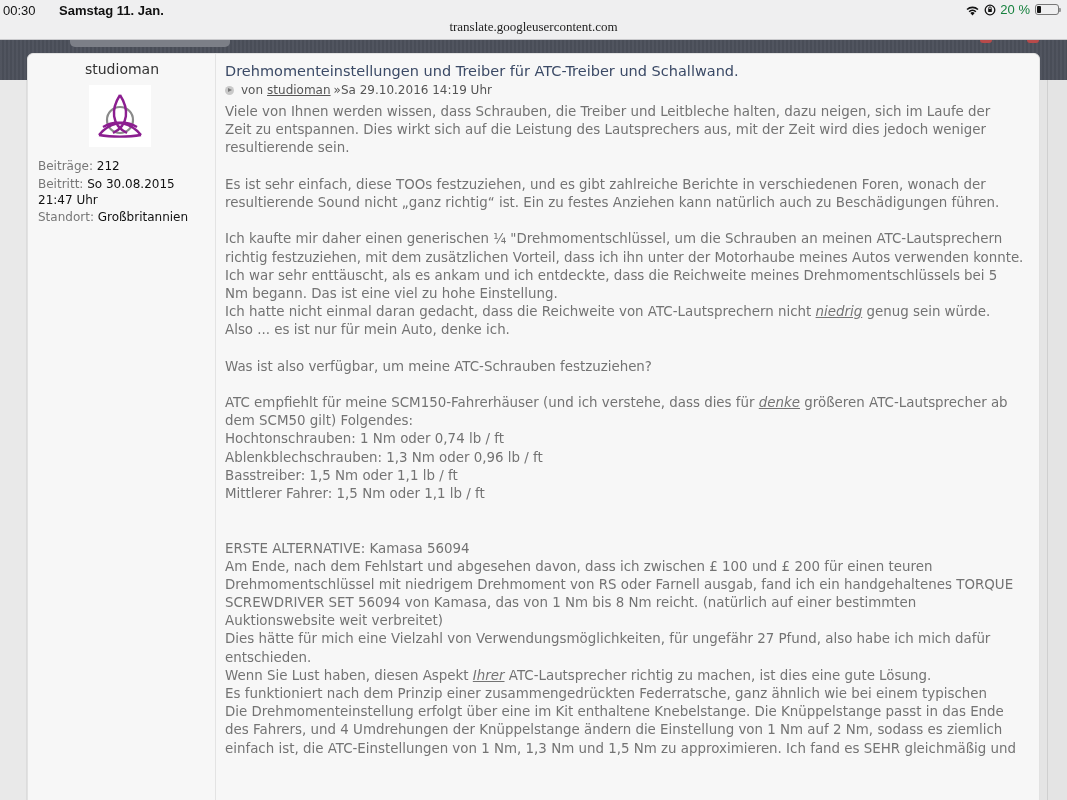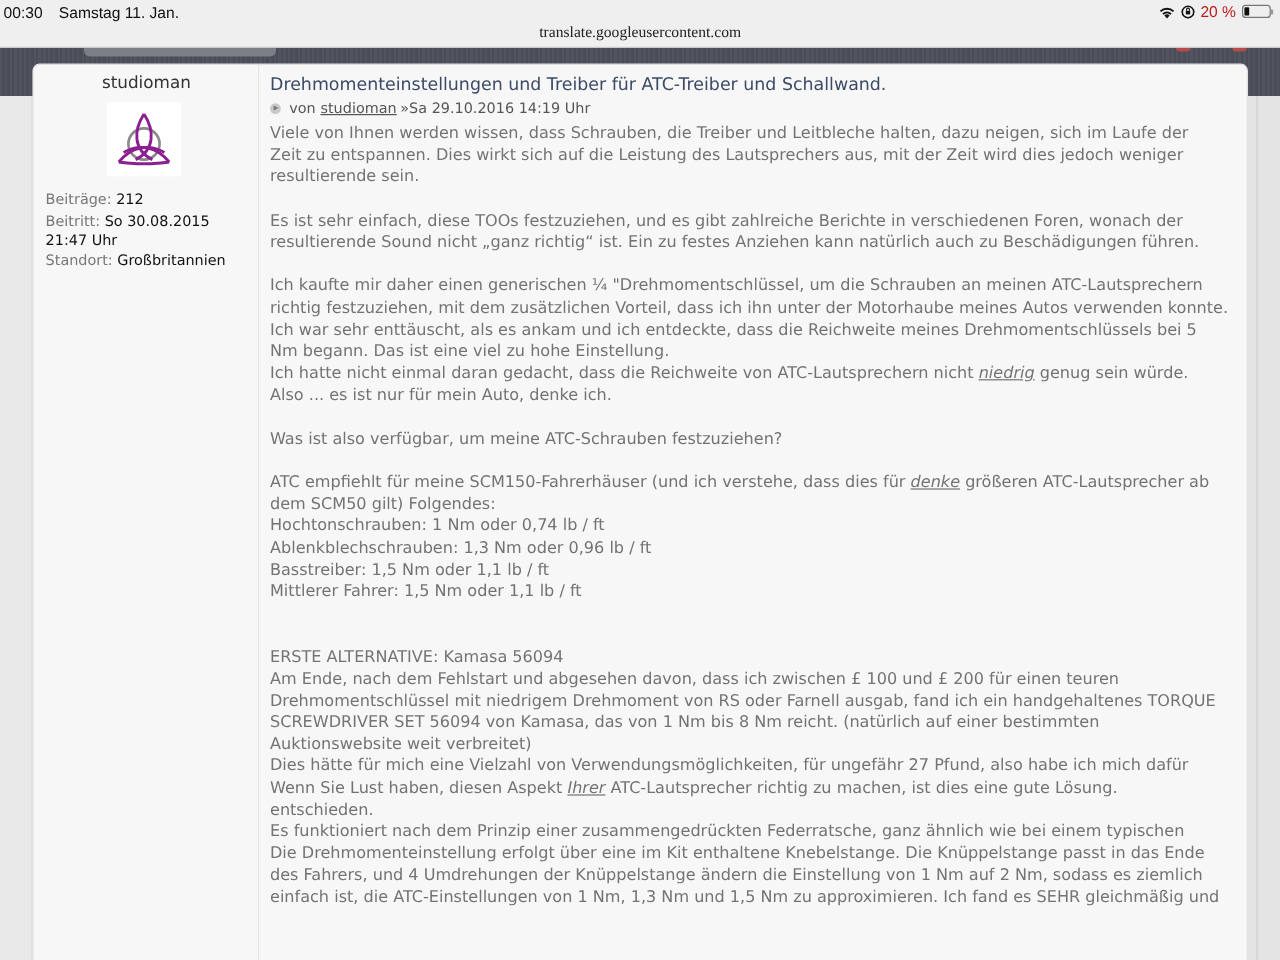--- a/index.html
+++ b/index.html
@@ -5,22 +5,22 @@
   * { box-sizing: border-box; margin: 0; padding: 0; }
   html, body { width: 1067px; height: 800px; overflow: hidden; background: #e6e6e6; }
   body { position: relative; font-family: "DejaVu Sans", sans-serif; color: #222; }
 
   
   .statusbar {
     position: absolute; left: 0; top: 0; width: 1067px; height: 40px;
     background: #efeff0; border-bottom: 1px solid #c9c9cc; padding-left: 23px;
   }
   .sb-time { position: absolute; left: 3px; top: 3px; font-size: 13px; font-family: "Liberation Sans", sans-serif; color: #111; }
-  .sb-date { position: absolute; left: 49px; top: 3px; font-size: 13px; font-family: "Liberation Sans", sans-serif; color: #111; }
-  .sb-right { position: absolute; right: 8px; top: 2px; display: flex; align-items: center; gap: 4px; font-size: 13px; font-family: "Liberation Sans", sans-serif; color: #b91c1c; }
+  .sb-date { position: absolute; left: 59px; top: 3px; font-size: 13px; font-family: "Liberation Sans", sans-serif; color: #111; font-weight: bold; }
+  .sb-right { position: absolute; right: 8px; top: 2px; display: flex; align-items: center; gap: 4px; font-size: 13px; font-family: "Liberation Sans", sans-serif; color: #15803d; }
   .wifi-icon { width: 15px; height: 12px; position: relative; }
   .wifi-icon svg { display: block; }
   .lock-rot-icon { width: 12px; height: 12px; }
   .battery-icon { width: 24px; height: 11px; border: 1px solid #777; border-radius: 3px; position: relative; margin-left: 1px; }
   .battery-icon .lvl { position: absolute; left: 1px; top: 1px; bottom: 1px; width: 4px; background: #111; border-radius: 1px; }
   .battery-icon::after { content: ""; position: absolute; right: -3px; top: 3px; width: 2px; height: 4px; background: #999; border-radius: 0 1px 1px 0; }
   .urlbar { position: absolute; left: 0; top: 19px; width: 1067px; text-align: center; font-size: 13px; font-family: Liberation Serif, serif; color: #222; }
 
   
   .forum-strip {
@@ -163,21 +163,21 @@
         <div class="ln">Basstreiber: 1,5 Nm oder 1,1 lb / ft</div>
         <div class="ln">Mittlerer Fahrer: 1,5 Nm oder 1,1 lb / ft</div>
         <div class="gap"></div>
         <div class="gap"></div>
         <div class="ln">ERSTE ALTERNATIVE: Kamasa 56094</div>
         <div class="ln">Am Ende, nach dem Fehlstart und abgesehen davon, dass ich zwischen £ 100 und £ 200 für einen teuren</div>
         <div class="ln">Drehmomentschlüssel mit niedrigem Drehmoment von RS oder Farnell ausgab, fand ich ein handgehaltenes TORQUE</div>
         <div class="ln">SCREWDRIVER SET 56094 von Kamasa, das von 1 Nm bis 8 Nm reicht. (natürlich auf einer bestimmten</div>
         <div class="ln">Auktionswebsite weit verbreitet)</div>
         <div class="ln">Dies hätte für mich eine Vielzahl von Verwendungsmöglichkeiten, für ungefähr 27 Pfund, also habe ich mich dafür</div>
+        <div class="ln">entschieden.</div>
         <div class="ln"><span>Wenn Sie Lust haben, diesen Aspekt </span><em>Ihrer</em><span> ATC-Lautsprecher richtig zu machen, ist dies eine gute Lösung.</span></div>
-        <div class="ln">entschieden.</div>
         <div class="ln">Es funktioniert nach dem Prinzip einer zusammengedrückten Federratsche, ganz ähnlich wie bei einem typischen</div>
         <div class="ln">Die Drehmomenteinstellung erfolgt über eine im Kit enthaltene Knebelstange. Die Knüppelstange passt in das Ende</div>
         <div class="ln">des Fahrers, und 4 Umdrehungen der Knüppelstange ändern die Einstellung von 1 Nm auf 2 Nm, sodass es ziemlich</div>
         <div class="ln">einfach ist, die ATC-Einstellungen von 1 Nm, 1,3 Nm und 1,5 Nm zu approximieren. Ich fand es SEHR gleichmäßig und</div>
       </div>
   </div>
 </div>
 
 </body></html>

